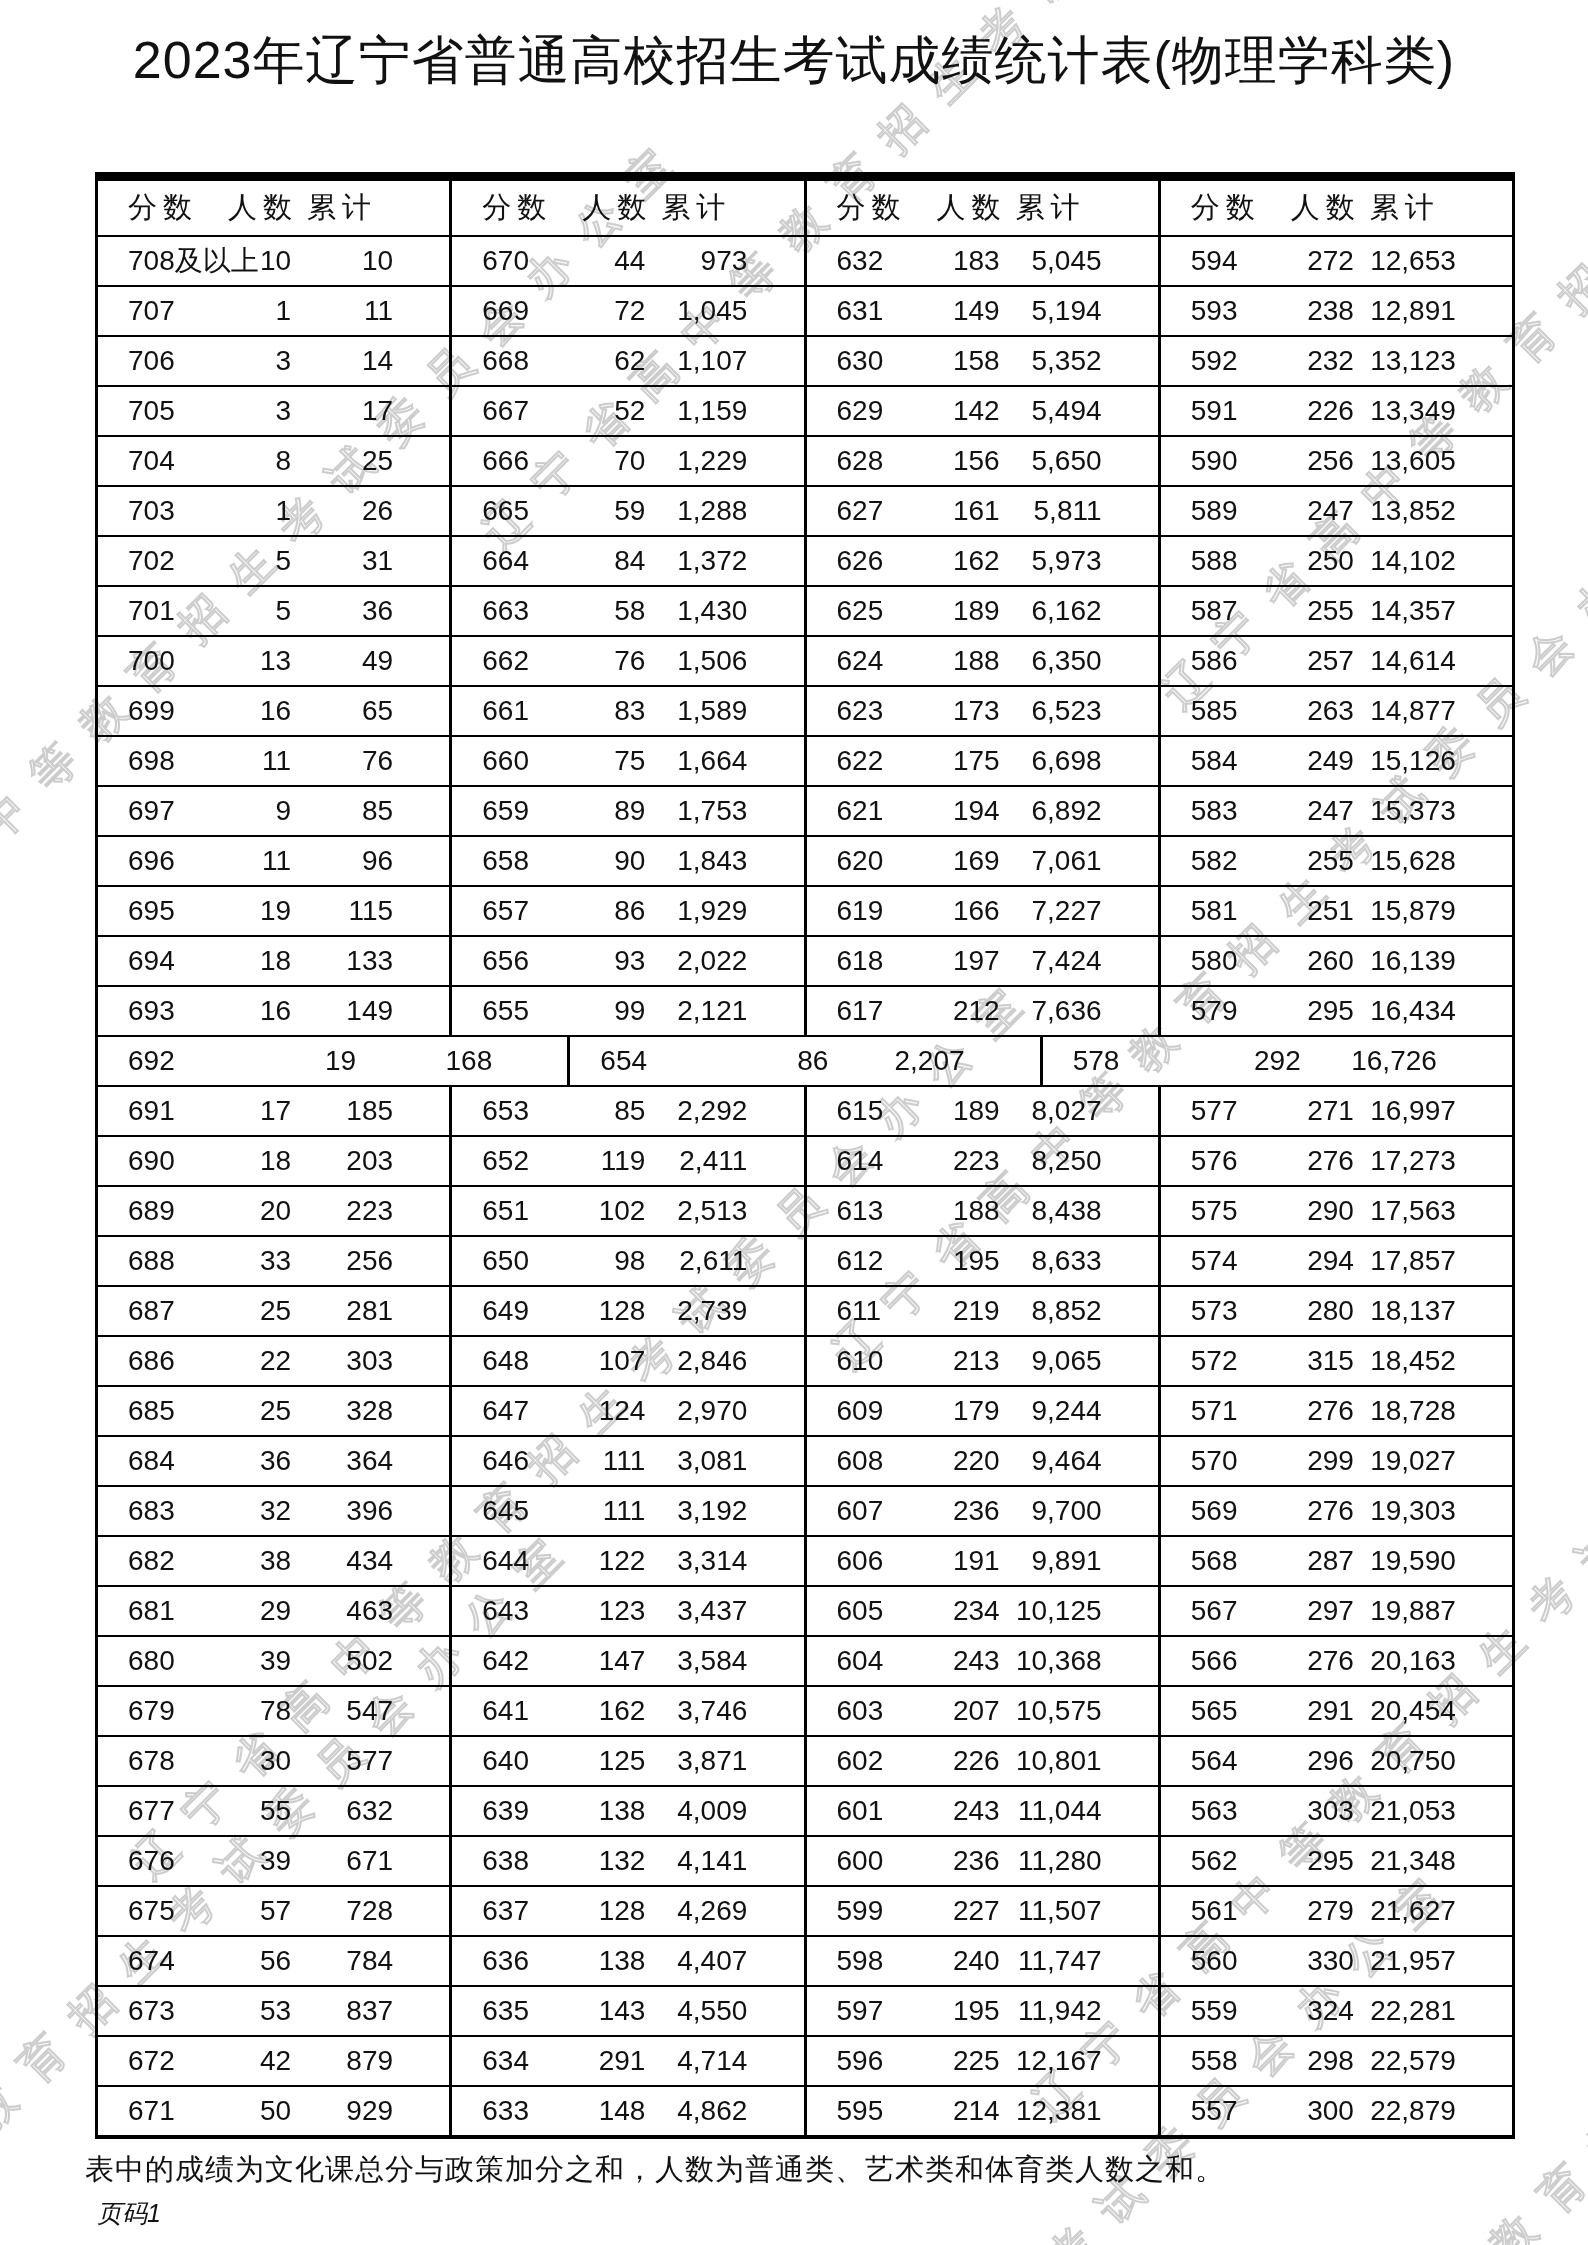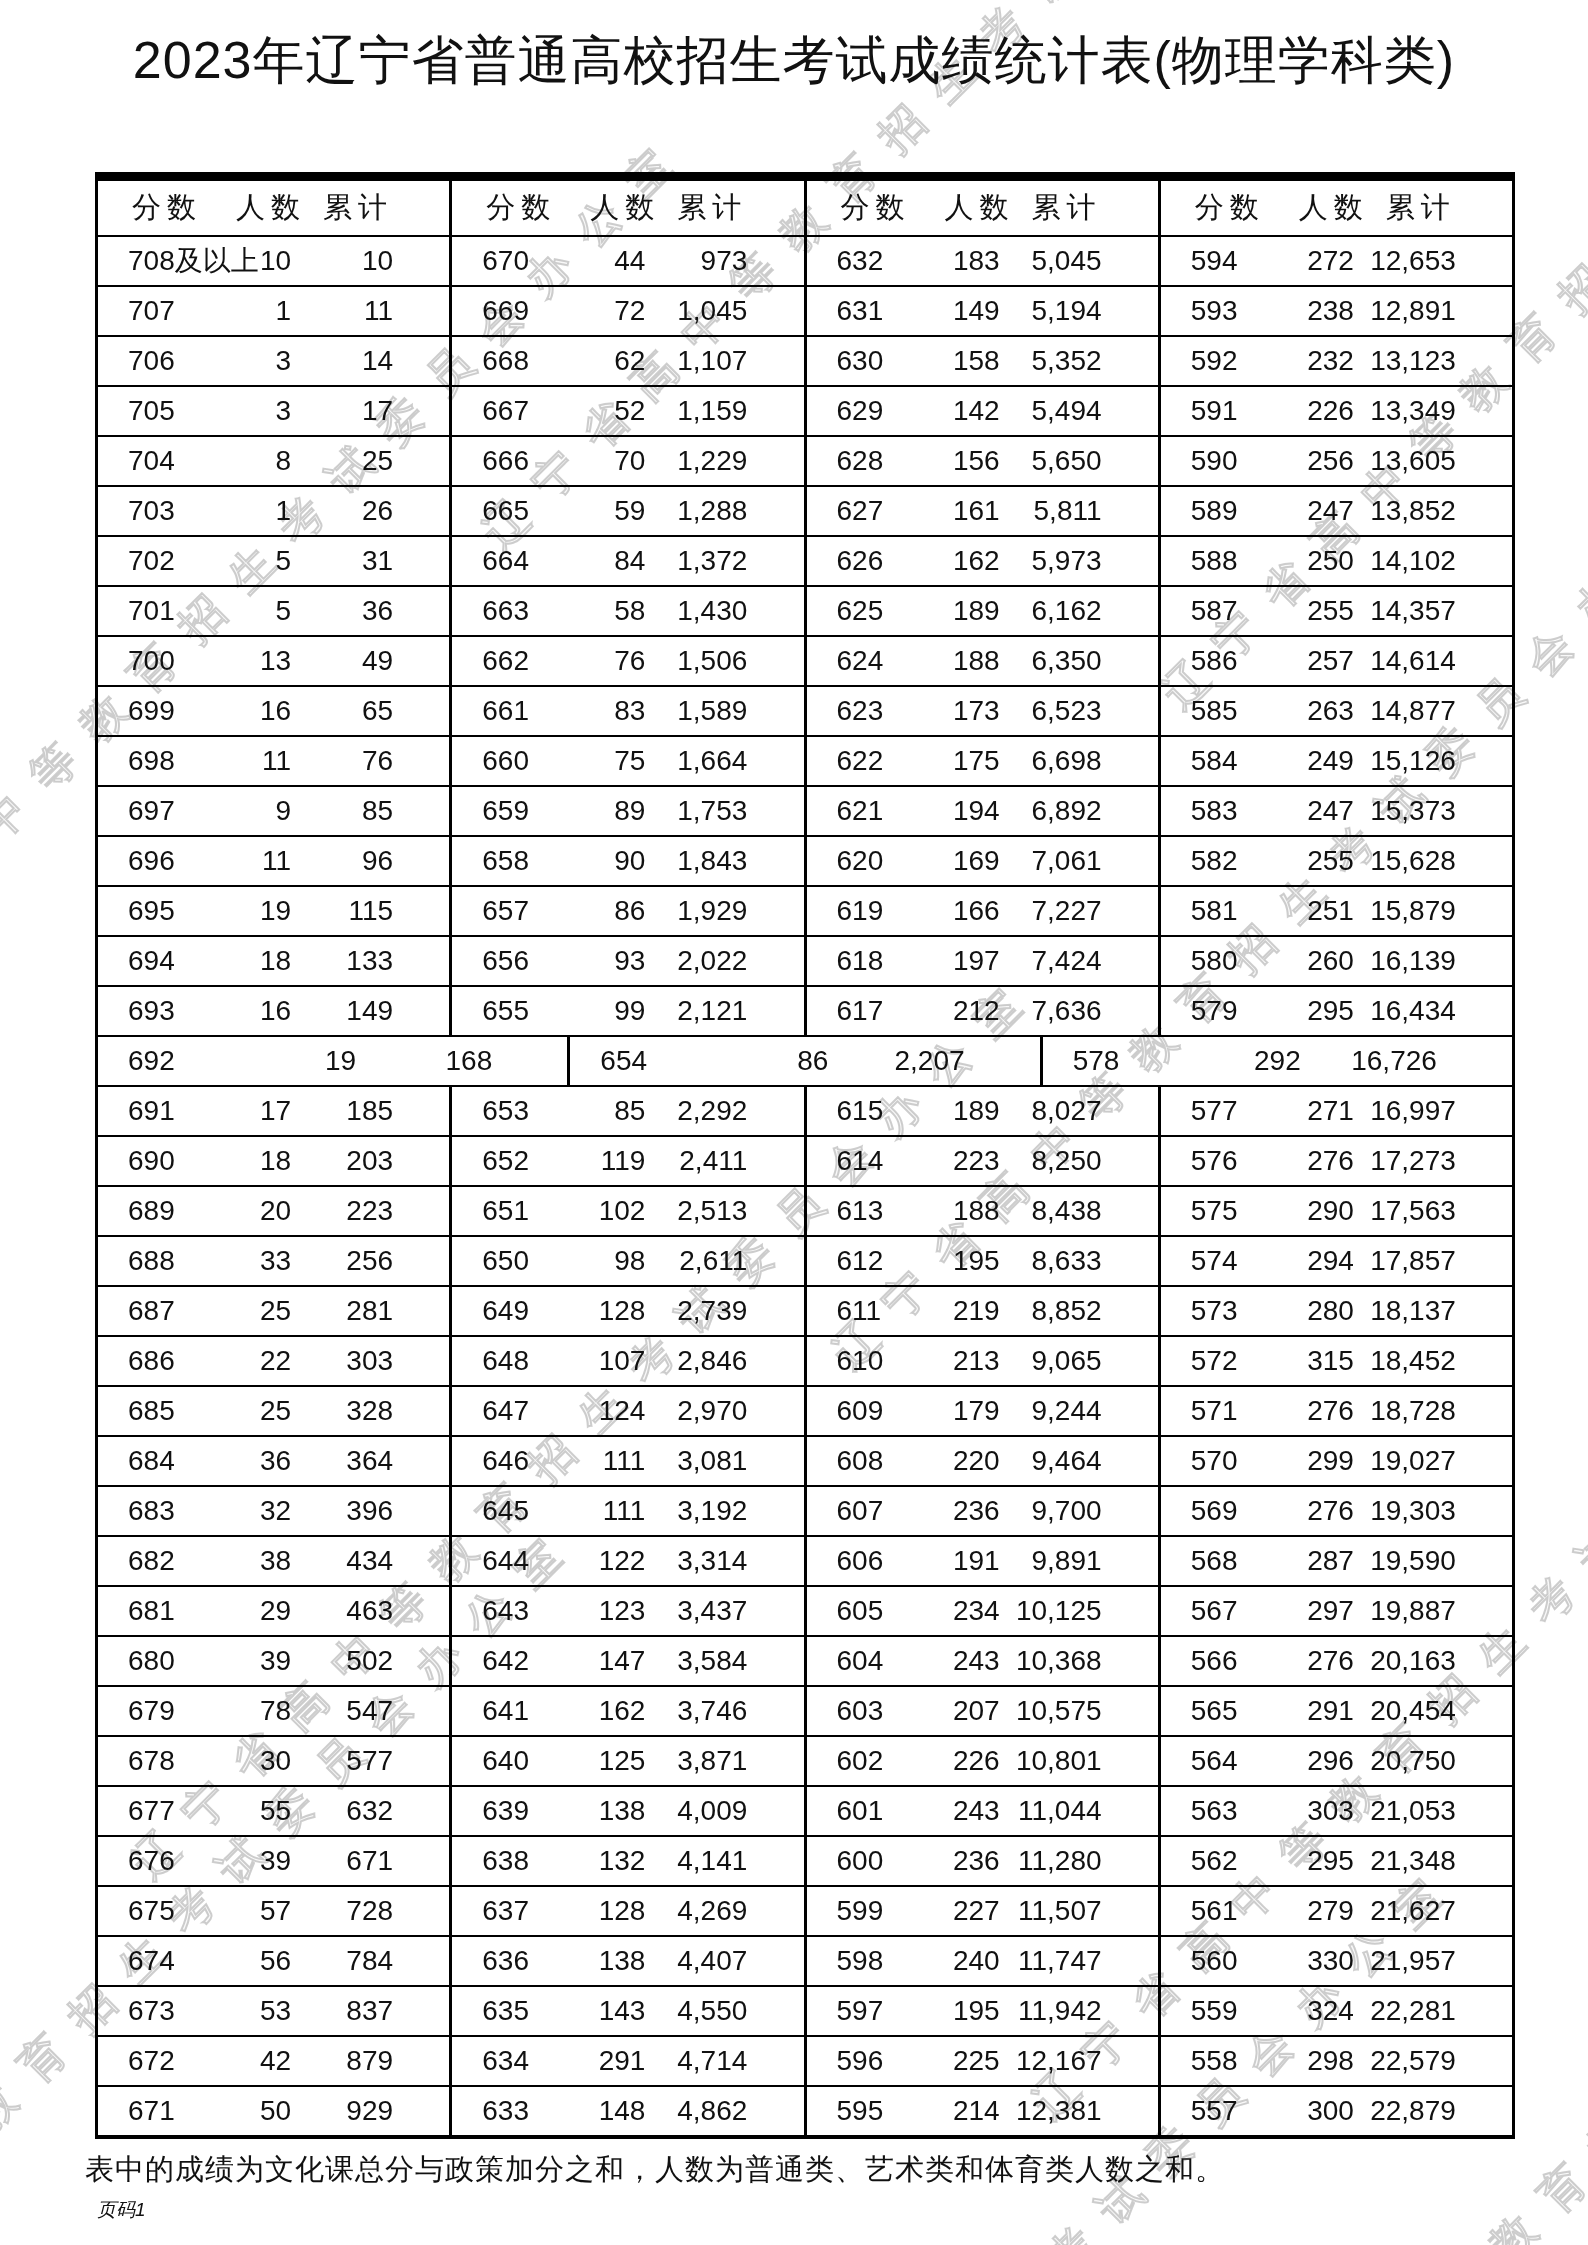--- a/index.html
+++ b/index.html
@@ -22,27 +22,27 @@
   .hrow{height:54px;}
   .drow{height:48px;border-top:2px solid #000;}
   .gcell{
     flex:1 1 0;display:flex;align-items:center;box-sizing:border-box;
     border-left:3px solid #000;font-size:28px;white-space:nowrap;overflow:visible;
   }
   .gcell:first-child{border-left:none;}
   .c-score{width:37%;box-sizing:border-box;padding-left:30px;text-align:left;}
   .c-count{width:18%;text-align:right;}
   .c-cumu{width:29%;text-align:right;}
-  .hc{text-align:center;letter-spacing:6px;font-size:29px;padding-left:8px;}
+  .hc{text-align:center;letter-spacing:6px;font-size:29px;padding-left:0;}
   .footnote{
     position:absolute;left:85px;top:2150px;margin:0;font-size:29px;z-index:2;
     letter-spacing:1px;
   }
   .page-label{
-    position:absolute;left:97px;top:2197px;margin:0;font-size:19px;
+    position:absolute;left:97px;top:2197px;margin:0;font-size:25px;
     font-style:italic;z-index:2;
   }
   .watermark-layer{position:absolute;inset:0;z-index:1;pointer-events:none;}
   .wm{
     position:absolute;white-space:nowrap;font-size:44px;letter-spacing:26px;
     color:rgba(200,200,200,0.12);
     -webkit-text-stroke:2px rgba(165,165,165,0.55);
     transform:rotate(-45deg);transform-origin:0 0;
   }
 </style>

